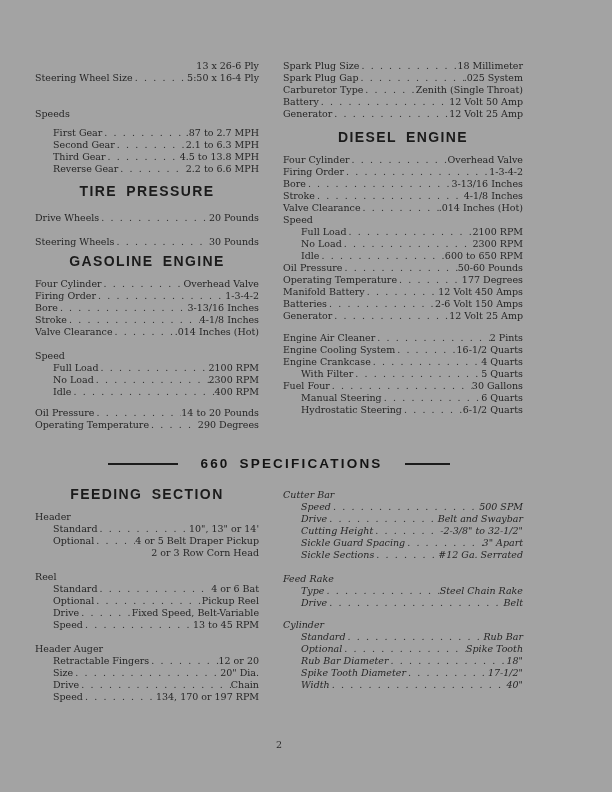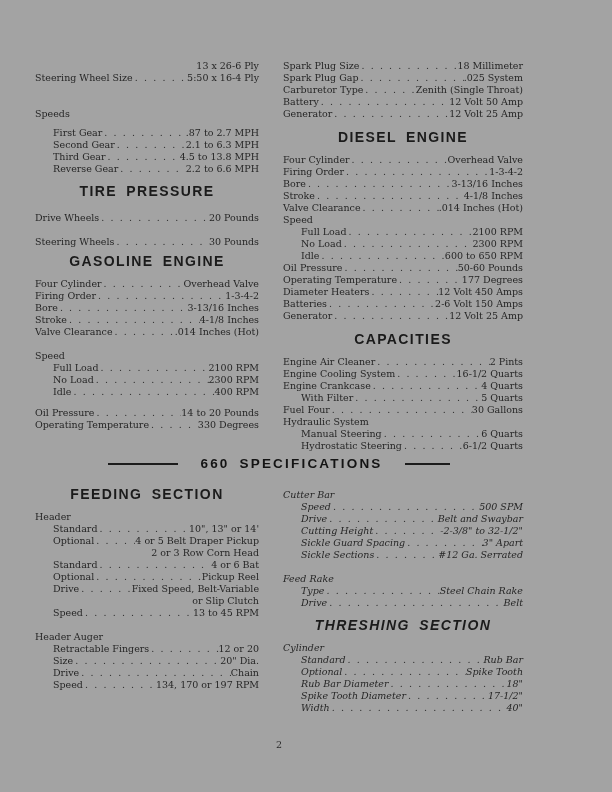--- a/index.html
+++ b/index.html
@@ -133,21 +133,21 @@
         <span class="val">400 RPM</span>
       </div>
       <div class="entry" style="margin-top: 9px;">
         <span class="lab">Oil Pressure</span>
         <span class="leader">. . . . . . . . . . . . . . . . . . . . . . . . . . . . . . . . . . . . . . . . . . . . . . . . . . . . . . . . . . . . . . . . . . . . . . </span>
         <span class="val">14 to 20 Pounds</span>
       </div>
       <div class="entry">
         <span class="lab">Operating Temperature</span>
         <span class="leader">. . . . . . . . . . . . . . . . . . . . . . . . . . . . . . . . . . . . . . . . . . . . . . . . . . . . . . . . . . . . . . . . . . . . . . </span>
-        <span class="val">330 Degrees</span>
+        <span class="val">290 Degrees</span>
       </div>
     </div>
   <div class="col" id="col-top-right">
       <div class="entry">
         <span class="lab">Spark Plug Size</span>
         <span class="leader">. . . . . . . . . . . . . . . . . . . . . . . . . . . . . . . . . . . . . . . . . . . . . . . . . . . . . . . . . . . . . . . . . . . . . . </span>
         <span class="val">18 Millimeter</span>
       </div>
       <div class="entry">
         <span class="lab">Spark Plug Gap</span>
@@ -215,35 +215,34 @@
         <span class="lab">Oil Pressure</span>
         <span class="leader">. . . . . . . . . . . . . . . . . . . . . . . . . . . . . . . . . . . . . . . . . . . . . . . . . . . . . . . . . . . . . . . . . . . . . . </span>
         <span class="val">50-60 Pounds</span>
       </div>
       <div class="entry">
         <span class="lab">Operating Temperature</span>
         <span class="leader">. . . . . . . . . . . . . . . . . . . . . . . . . . . . . . . . . . . . . . . . . . . . . . . . . . . . . . . . . . . . . . . . . . . . . . </span>
         <span class="val">177 Degrees</span>
       </div>
       <div class="entry">
-        <span class="lab">Diameter Heaters</span>
+        <span class="lab">Manifold Battery</span>
         <span class="leader">. . . . . . . . . . . . . . . . . . . . . . . . . . . . . . . . . . . . . . . . . . . . . . . . . . . . . . . . . . . . . . . . . . . . . . </span>
         <span class="val">12 Volt 450 Amps</span>
       </div>
       <div class="entry">
         <span class="lab">Batteries</span>
         <span class="leader">. . . . . . . . . . . . . . . . . . . . . . . . . . . . . . . . . . . . . . . . . . . . . . . . . . . . . . . . . . . . . . . . . . . . . . </span>
         <span class="val">2-6 Volt 150 Amps</span>
       </div>
       <div class="entry">
         <span class="lab">Generator</span>
         <span class="leader">. . . . . . . . . . . . . . . . . . . . . . . . . . . . . . . . . . . . . . . . . . . . . . . . . . . . . . . . . . . . . . . . . . . . . . </span>
         <span class="val">12 Volt 25 Amp</span>
       </div>
-      <div class="sec-heading" style="margin-top: 10px;">CAPACITIES</div>
       <div class="entry" style="margin-top: 10px;">
         <span class="lab">Engine Air Cleaner</span>
         <span class="leader">. . . . . . . . . . . . . . . . . . . . . . . . . . . . . . . . . . . . . . . . . . . . . . . . . . . . . . . . . . . . . . . . . . . . . . </span>
         <span class="val">2 Pints</span>
       </div>
       <div class="entry">
         <span class="lab">Engine Cooling System</span>
         <span class="leader">. . . . . . . . . . . . . . . . . . . . . . . . . . . . . . . . . . . . . . . . . . . . . . . . . . . . . . . . . . . . . . . . . . . . . . </span>
         <span class="val">16-1/2 Quarts</span>
       </div>
@@ -255,21 +254,20 @@
       <div class="entry ind">
         <span class="lab">With Filter</span>
         <span class="leader">. . . . . . . . . . . . . . . . . . . . . . . . . . . . . . . . . . . . . . . . . . . . . . . . . . . . . . . . . . . . . . . . . . . . . . </span>
         <span class="val">5 Quarts</span>
       </div>
       <div class="entry">
         <span class="lab">Fuel Four</span>
         <span class="leader">. . . . . . . . . . . . . . . . . . . . . . . . . . . . . . . . . . . . . . . . . . . . . . . . . . . . . . . . . . . . . . . . . . . . . . </span>
         <span class="val">30 Gallons</span>
       </div>
-      <div class="group-label">Hydraulic System</div>
       <div class="entry ind">
         <span class="lab">Manual Steering</span>
         <span class="leader">. . . . . . . . . . . . . . . . . . . . . . . . . . . . . . . . . . . . . . . . . . . . . . . . . . . . . . . . . . . . . . . . . . . . . . </span>
         <span class="val">6 Quarts</span>
       </div>
       <div class="entry ind">
         <span class="lab">Hydrostatic Steering</span>
         <span class="leader">. . . . . . . . . . . . . . . . . . . . . . . . . . . . . . . . . . . . . . . . . . . . . . . . . . . . . . . . . . . . . . . . . . . . . . </span>
         <span class="val">6-1/2 Quarts</span>
       </div>
@@ -288,36 +286,36 @@
         <span class="lab">Standard</span>
         <span class="leader">. . . . . . . . . . . . . . . . . . . . . . . . . . . . . . . . . . . . . . . . . . . . . . . . . . . . . . . . . . . . . . . . . . . . . . </span>
         <span class="val">10", 13" or 14'</span>
       </div>
       <div class="entry ind">
         <span class="lab">Optional</span>
         <span class="leader">. . . . . . . . . . . . . . . . . . . . . . . . . . . . . . . . . . . . . . . . . . . . . . . . . . . . . . . . . . . . . . . . . . . . . . </span>
         <span class="val">4 or 5 Belt Draper Pickup</span>
       </div>
       <div class="cont-line">2 or 3 Row Corn Head</div>
+      <div class="group-label" style="margin-top: 12px;">Reel</div>
       <div class="entry ind">
         <span class="lab">Standard</span>
         <span class="leader">. . . . . . . . . . . . . . . . . . . . . . . . . . . . . . . . . . . . . . . . . . . . . . . . . . . . . . . . . . . . . . . . . . . . . . </span>
         <span class="val">4 or 6 Bat</span>
       </div>
       <div class="entry ind">
         <span class="lab">Optional</span>
         <span class="leader">. . . . . . . . . . . . . . . . . . . . . . . . . . . . . . . . . . . . . . . . . . . . . . . . . . . . . . . . . . . . . . . . . . . . . . </span>
         <span class="val">Pickup Reel</span>
       </div>
       <div class="entry ind">
         <span class="lab">Drive</span>
         <span class="leader">. . . . . . . . . . . . . . . . . . . . . . . . . . . . . . . . . . . . . . . . . . . . . . . . . . . . . . . . . . . . . . . . . . . . . . </span>
         <span class="val">Fixed Speed, Belt-Variable</span>
       </div>
-      <div class="cont-line">or Slip Clutch</div>
       <div class="entry ind">
         <span class="lab">Speed</span>
         <span class="leader">. . . . . . . . . . . . . . . . . . . . . . . . . . . . . . . . . . . . . . . . . . . . . . . . . . . . . . . . . . . . . . . . . . . . . . </span>
         <span class="val">13 to 45 RPM</span>
       </div>
       <div class="group-label" style="margin-top: 12px;">Header Auger</div>
       <div class="entry ind">
         <span class="lab">Retractable Fingers</span>
         <span class="leader">. . . . . . . . . . . . . . . . . . . . . . . . . . . . . . . . . . . . . . . . . . . . . . . . . . . . . . . . . . . . . . . . . . . . . . </span>
         <span class="val">12 or 20</span>
@@ -369,21 +367,20 @@
       <div class="entry ind">
         <span class="lab">Type</span>
         <span class="leader">. . . . . . . . . . . . . . . . . . . . . . . . . . . . . . . . . . . . . . . . . . . . . . . . . . . . . . . . . . . . . . . . . . . . . . </span>
         <span class="val">Steel Chain Rake</span>
       </div>
       <div class="entry ind">
         <span class="lab">Drive</span>
         <span class="leader">. . . . . . . . . . . . . . . . . . . . . . . . . . . . . . . . . . . . . . . . . . . . . . . . . . . . . . . . . . . . . . . . . . . . . . </span>
         <span class="val">Belt</span>
       </div>
-      <div class="sec-heading" style="margin-top: 9px;">THRESHING SECTION</div>
       <div class="group-label" style="margin-top: 10px;">Cylinder</div>
       <div class="entry ind">
         <span class="lab">Standard</span>
         <span class="leader">. . . . . . . . . . . . . . . . . . . . . . . . . . . . . . . . . . . . . . . . . . . . . . . . . . . . . . . . . . . . . . . . . . . . . . </span>
         <span class="val">Rub Bar</span>
       </div>
       <div class="entry ind">
         <span class="lab">Optional</span>
         <span class="leader">. . . . . . . . . . . . . . . . . . . . . . . . . . . . . . . . . . . . . . . . . . . . . . . . . . . . . . . . . . . . . . . . . . . . . . </span>
         <span class="val">Spike Tooth</span>

